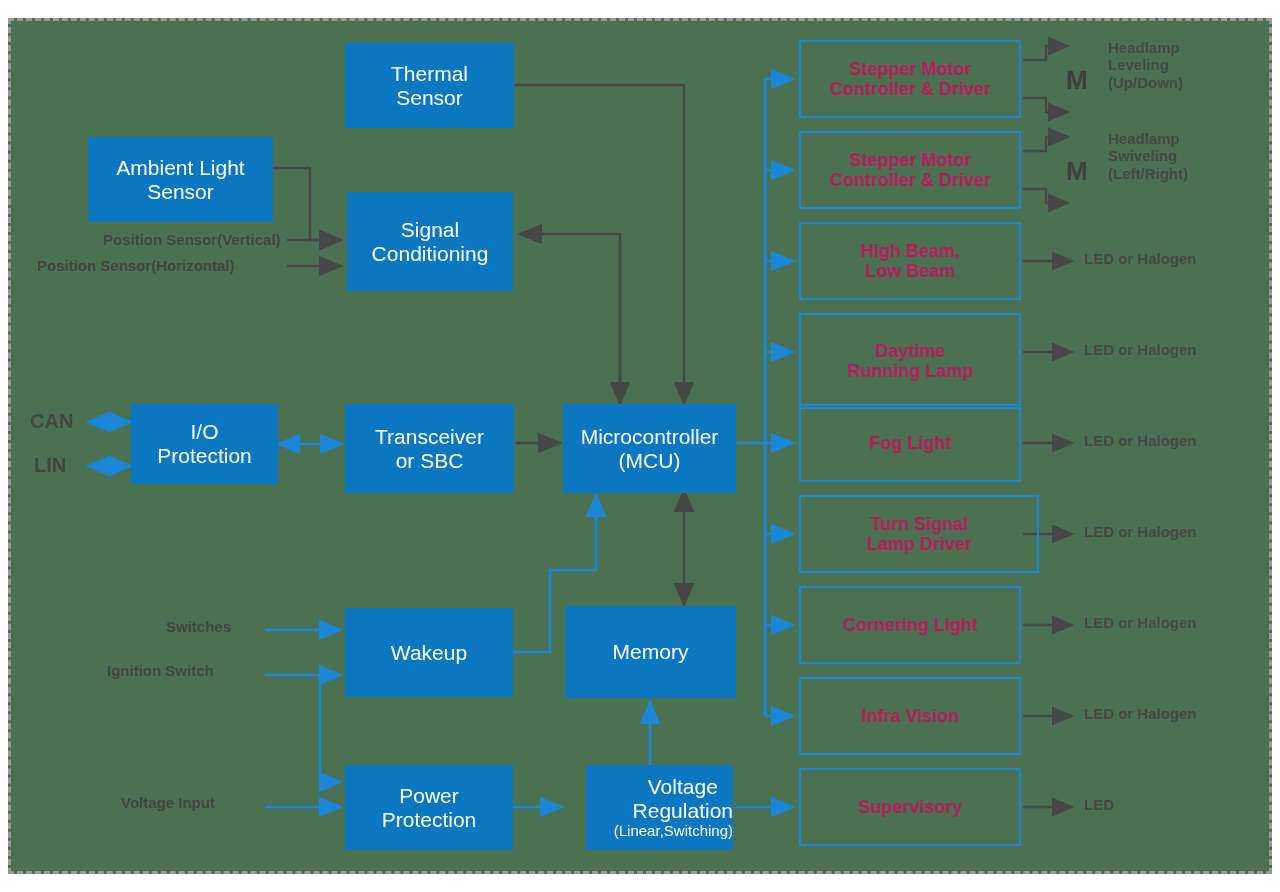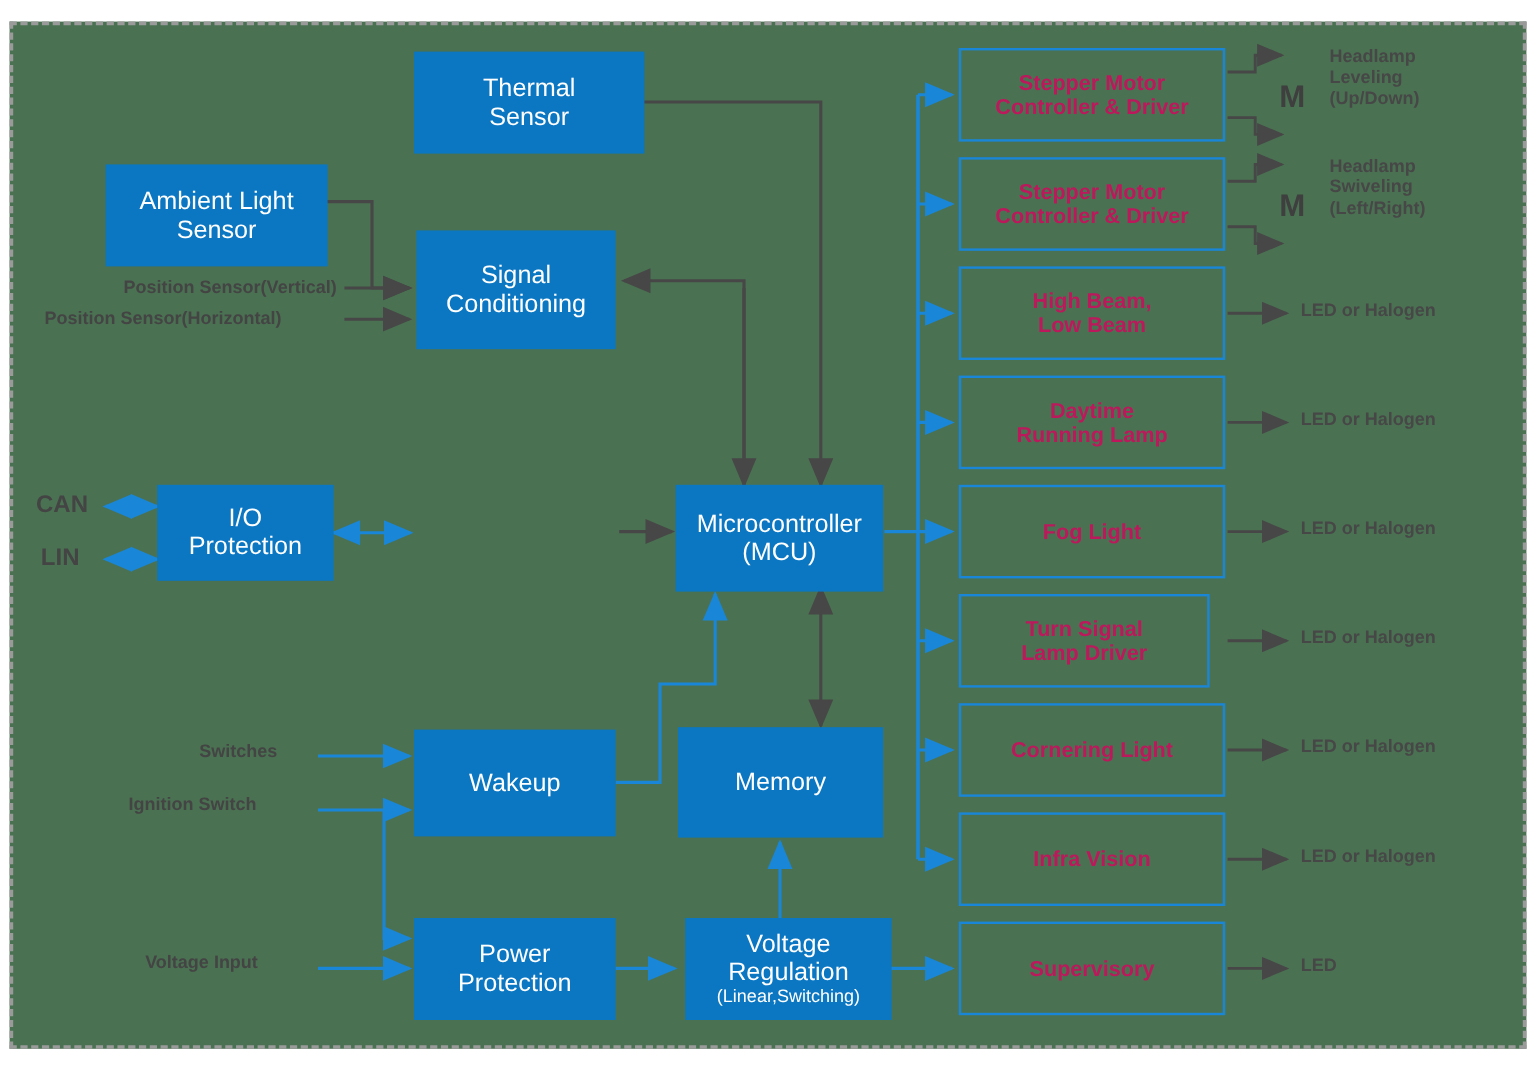--- a/index.html
+++ b/index.html
@@ -149,44 +149,46 @@
       <path d="M1023,261 L1072,261" marker-end="url(#ad)"></path>
       <path d="M1023,352 L1072,352" marker-end="url(#ad)"></path>
       <path d="M1023,443 L1072,443" marker-end="url(#ad)"></path>
       <path d="M1023,534 L1072,534" marker-end="url(#ad)"></path>
       <path d="M1023,625 L1072,625" marker-end="url(#ad)"></path>
       <path d="M1023,716 L1072,716" marker-end="url(#ad)"></path>
       <path d="M1023,807 L1072,807" marker-end="url(#ad)"></path>
     </g>
   </svg>
 
-  <div class="blk filled multi" style="left:345px;top:43px;width:192px;height:85px;">Thermal
+  <div class="blk filled multi" style="left:345px;top:43px;width:169px;height:85px;">Thermal
 Sensor</div>
 
   <div class="blk filled multi" style="left:88px;top:125px;width:185px;height:85px;margin-top:12px;">Ambient Light
 Sensor</div>
 
   <div class="blk filled multi" style="left:347px;top:192px;width:166px;height:99px;">Signal
 Conditioning</div>
 
   <div class="blk filled multi" style="left:131px;top:404px;width:147px;height:80px;">I/O
 Protection</div>
 
+  <div class="blk filled multi" style="left:345px;top:404px;width:169px;height:89px;">Transceiver
+or SBC</div>
 
   <div class="blk filled multi" style="left:563px;top:404px;width:173px;height:89px;">Microcontroller
 (MCU)</div>
 
   <div class="blk filled multi" style="left:345px;top:608px;width:168px;height:89px;">Wakeup</div>
 
   <div class="blk filled multi" style="left:565px;top:606px;width:171px;height:92px;">Memory</div>
 
   <div class="blk filled multi" style="left:345px;top:765px;width:168px;height:85px;">Power
 Protection</div>
 
-  <div class="blk filled" style="left:571px;top:765px;width:172px;height:85px;">
+  <div class="blk filled" style="left:586px;top:765px;width:147px;height:85px;align-items:flex-end;">
     <span class="multi">Voltage
 Regulation</span>
     <span class="sub">(Linear,Switching)</span>
   </div>
 
   <div class="lbl lbl-sm" style="left:63px;top:231px;margin-left:40px;">Position Sensor(Vertical)</div>
   <div class="lbl lbl-sm" style="left:37px;top:257px;">Position Sensor(Horizontal)</div>
   <div class="lbl lbl-lg" style="left:30px;top:410px;">CAN</div>
   <div class="lbl lbl-lg" style="left:34px;top:454px;">LIN</div>
   <div class="lbl lbl-md" style="left:166px;top:618px;">Switches</div>
@@ -204,28 +206,28 @@
 Controller &amp; Driver</div>
   <div class="motor" style="left:1066px;top:156px;">M</div>
   <div class="lbl r lbl-md multi" style="left:1108px;top:130px;">Headlamp
 Swiveling
 (Left/Right)</div>
 
   <div class="blk outline multi" style="left:799px;top:222px;width:222px;height:78px;">High Beam,
 Low Beam</div>
   <div class="lbl r lbl-md" style="left:1084px;top:250px;">LED or Halogen</div>
 
-  <div class="blk outline multi" style="left:799px;top:313px;width:222px;height:78px;">Daytime
+  <div class="blk outline multi" style="left:799px;top:313px;width:222px;height:96px;">Daytime
 Running Lamp</div>
   <div class="lbl r lbl-md" style="left:1084px;top:341px;">LED or Halogen</div>
 
   <div class="blk outline multi" style="left:799px;top:404px;width:222px;height:78px;">Fog Light</div>
   <div class="lbl r lbl-md" style="left:1084px;top:432px;">LED or Halogen</div>
 
-  <div class="blk outline multi" style="left:799px;top:495px;width:209px;height:78px;">Turn Signal
+  <div class="blk outline multi" style="left:799px;top:495px;width:240px;height:78px;">Turn Signal
 Lamp Driver</div>
   <div class="lbl r lbl-md" style="left:1084px;top:523px;">LED or Halogen</div>
 
   <div class="blk outline multi" style="left:799px;top:586px;width:222px;height:78px;">Cornering Light</div>
   <div class="lbl r lbl-md" style="left:1084px;top:614px;">LED or Halogen</div>
 
   <div class="blk outline multi" style="left:799px;top:677px;width:222px;height:78px;">Infra Vision</div>
   <div class="lbl r lbl-md" style="left:1084px;top:705px;">LED or Halogen</div>
 
   <div class="blk outline multi" style="left:799px;top:768px;width:222px;height:78px;">Supervisory</div>

